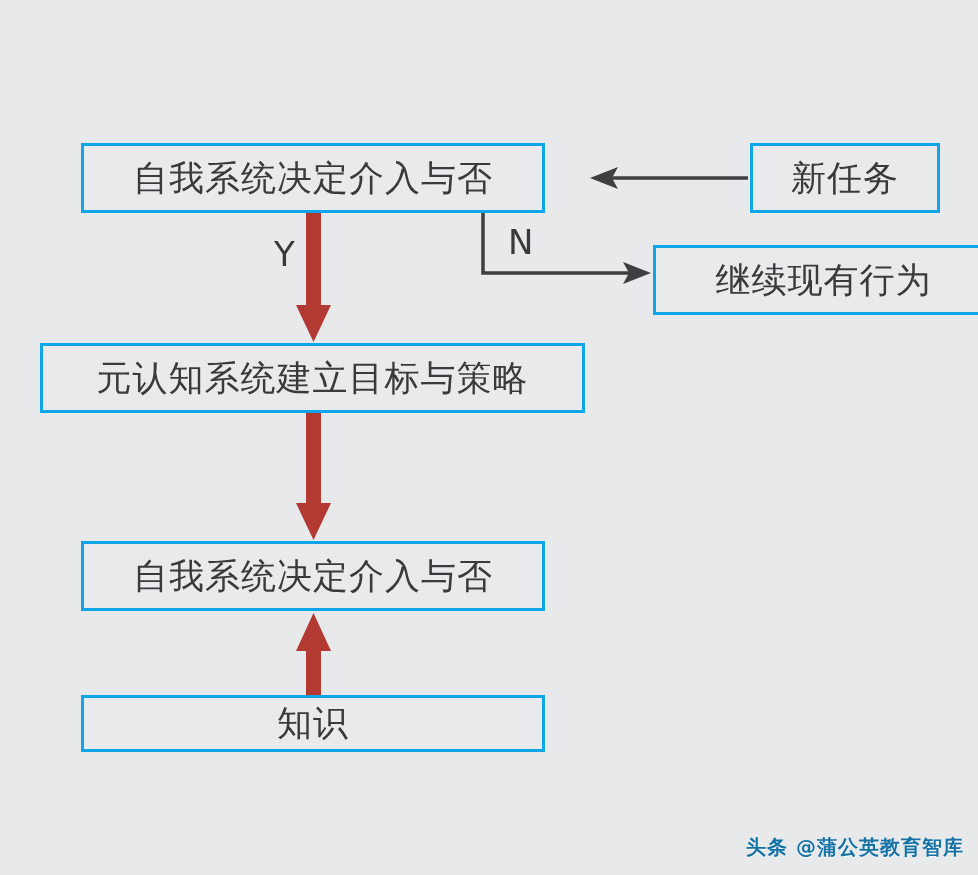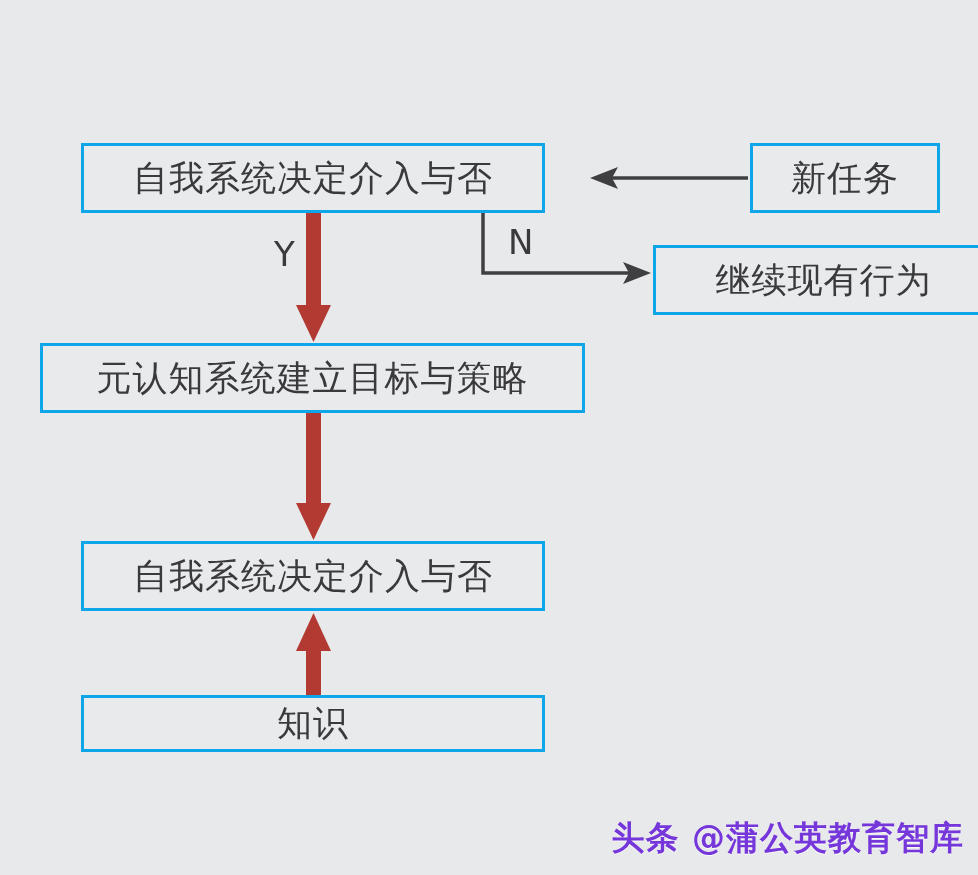--- a/index.html
+++ b/index.html
@@ -65,22 +65,22 @@
     font-weight: 400;
   }
   #label-y { left: 274px; top: 237px; }
   #label-n { left: 508px; top: 225px; }
 
   
   #watermark {
     position: absolute;
     right: 14px;
     bottom: 14px;
-    color: #6d28d9;
-    font-size: 33px;
+    color: #0369a1;
+    font-size: 20px;
     font-weight: bold;
     letter-spacing: 1px;
     opacity: 0.92;
     white-space: nowrap;
     text-shadow: 0 1px 0 rgba(255,255,255,0.7);
   }
 </style>
 </head>
 <body>
 

